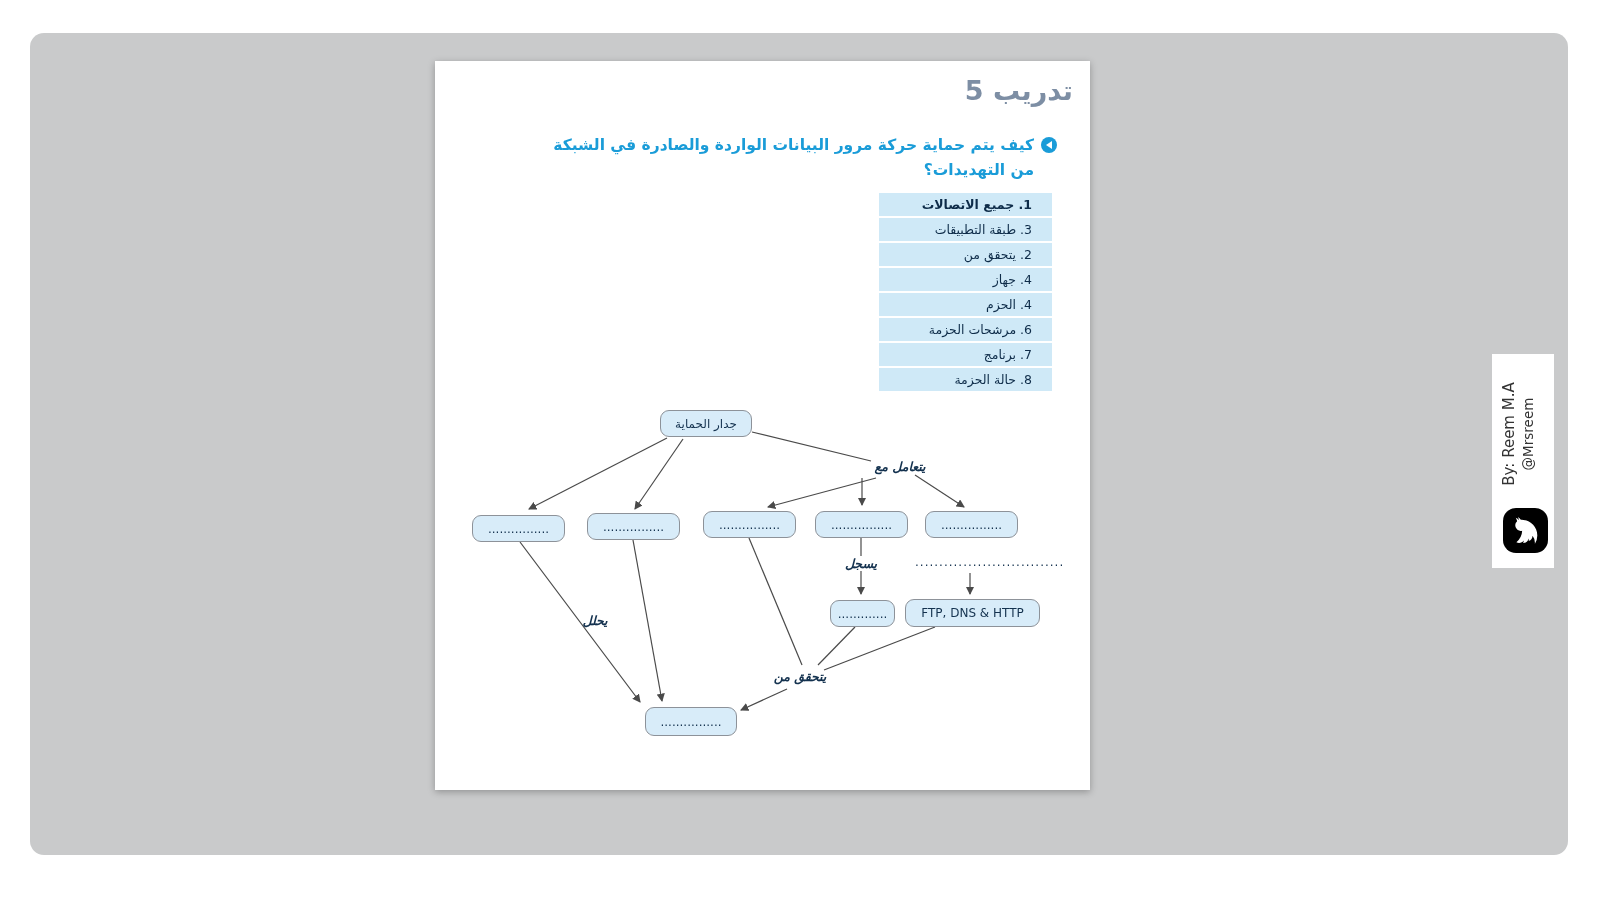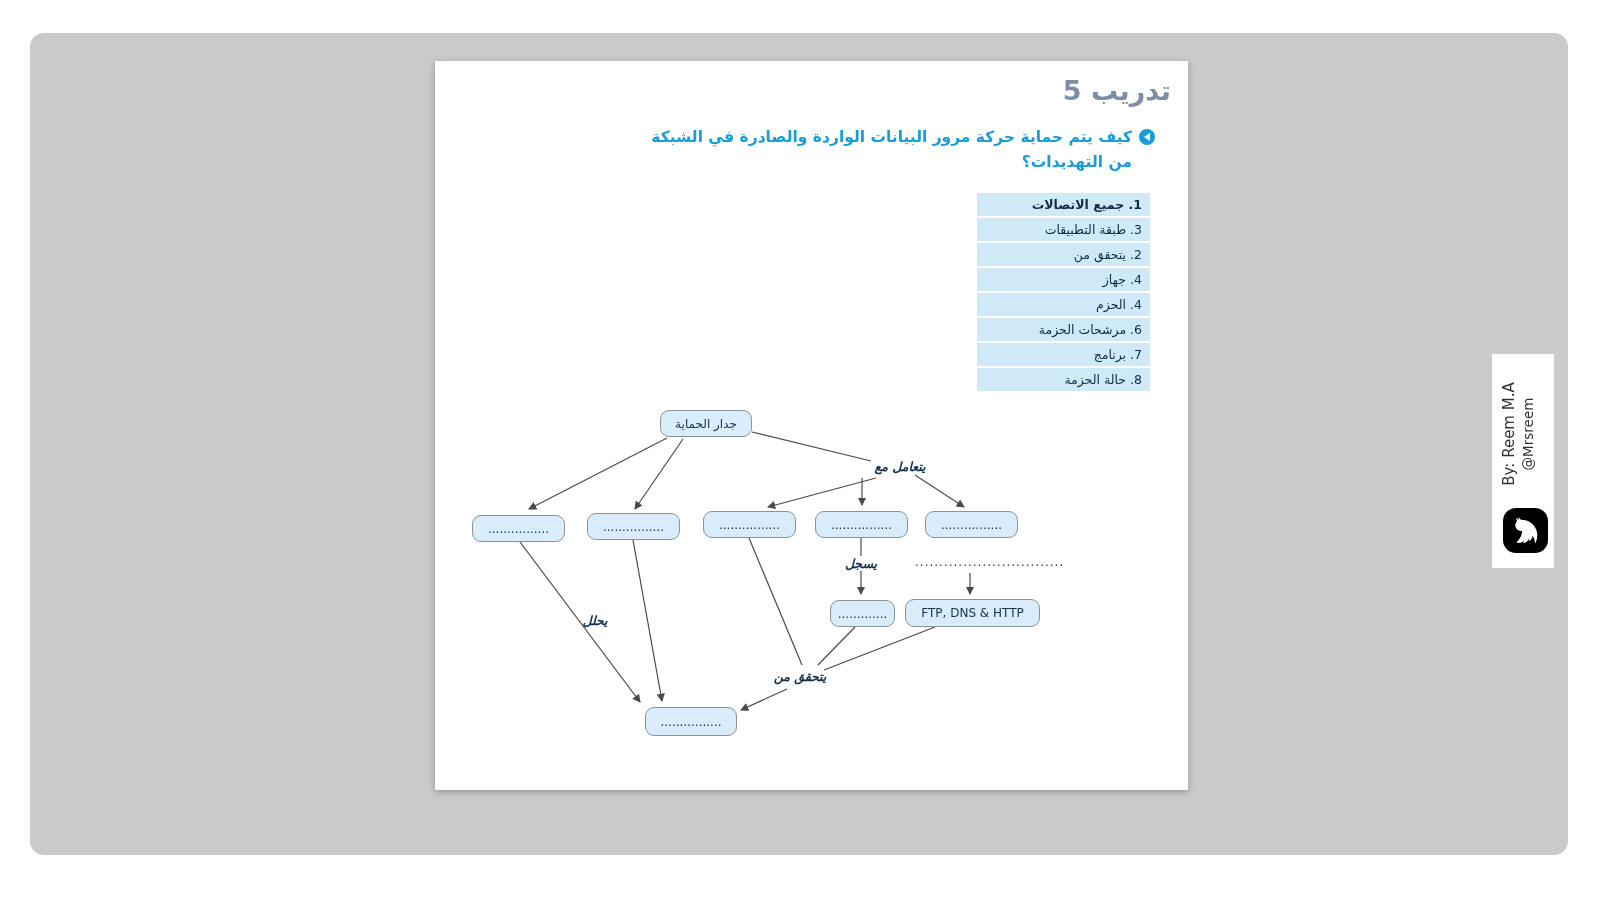--- a/index.html
+++ b/index.html
@@ -2,39 +2,39 @@
 <html lang="ar"><head>
 <meta charset="utf-8">
 <style>
   * { margin:0; padding:0; box-sizing:border-box; }
   body { background:#ffffff; font-family:"DejaVu Sans", sans-serif; }
   #stage { position:relative; width:1600px; height:900px; background:#ffffff; overflow:hidden; }
 
   .gray-bg { position:absolute; left:30px; top:33px; width:1538px; height:822px;
              background:#c9cacb; border-radius:14px; }
 
-  .card { position:absolute; left:435px; top:61px; width:753px; height:729px;
+  .card { position:absolute; left:435px; top:61px; width:655px; height:729px;
           background:#ffffff; box-shadow:0 2px 7px rgba(0,0,0,.28); }
 
   .page-title { position:absolute; top:14px; right:17px; direction:rtl;
                 font-size:27px; font-weight:bold; color:#7d8ea4; }
 
   .question { position:absolute; top:64px; right:33px; width:525px; direction:rtl;
               text-align:right; color:#1a9cd8; font-weight:bold; font-size:15.5px;
               line-height:1.6; }
-  .q-line1 { display:flex; align-items:flex-start; gap:7px; }
+  .q-line1 { display:flex; align-items:flex-start; gap:7px;margin-top:8px; }
   .q-icon { flex:0 0 auto; width:16px; height:16px; margin-top:4px; border-radius:50%;
             background:#1a9cd8; display:flex; align-items:center; justify-content:center; }
   .q-icon .tri { width:0; height:0; border-top:4px solid transparent;
                  border-bottom:4px solid transparent; border-right:6px solid #ffffff; }
   .q-line2 { margin-right:23px; }
 
   .bank { position:absolute; top:132px; right:38px; width:173px; direction:rtl; }
   .bank-row { height:23px; margin-bottom:2px; background:#cfe9f7; color:#0e2c49;
-              font-size:12.5px; display:flex; align-items:center; padding:0 8px; }
+              font-size:12.5px; display:flex; align-items:center; padding:0 20px; }
   .bank-row.bold-row { font-weight:bold; }
 
   .dbox { position:absolute; height:27px; background:#d8ecf9; border:1.4px solid #8d9299;
           border-radius:9px; display:flex; align-items:center; justify-content:center;
           font-size:12px; color:#14324f; }
   .dlabel { position:absolute; font-size:12.5px; font-weight:bold; color:#14324f;
             direction:rtl; text-align:center;font-style:italic; }
   .dlabel.whitebg { background:#ffffff; padding:0 3px; }
   .dots-label { position:absolute; font-size:12px; color:#14324f; text-align:center;
                 letter-spacing:1px; }

